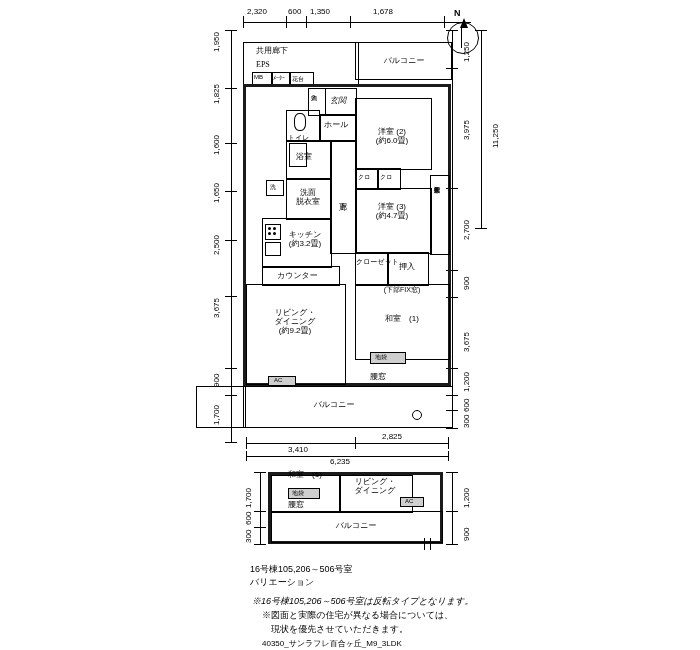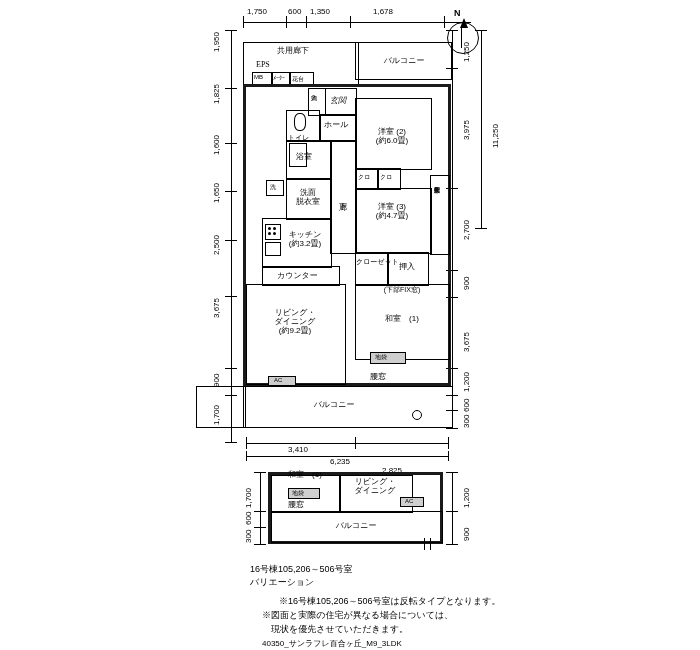--- a/index.html
+++ b/index.html
@@ -24,21 +24,21 @@
 <body>
 
 <div class="stage">
 
   <div class="abs line" style="left:243px;top:22px;width:228px;height:1px;"></div>
   <div class="abs line" style="left:243px;top:16px;width:1px;height:12px;"></div>
   <div class="abs line" style="left:286px;top:16px;width:1px;height:12px;"></div>
   <div class="abs line" style="left:306px;top:16px;width:1px;height:12px;"></div>
   <div class="abs line" style="left:350px;top:16px;width:1px;height:12px;"></div>
   <div class="abs line" style="left:444px;top:16px;width:1px;height:12px;"></div>
-  <div class="abs dim" style="left:247px;top:7px;">1,750</div>
+  <div class="abs dim" style="left:247px;top:7px;">2,320</div>
   <div class="abs dim" style="left:288px;top:7px;">600</div>
   <div class="abs dim" style="left:310px;top:7px;">1,350</div>
   <div class="abs dim" style="left:373px;top:7px;">1,678</div>
 
   <div class="abs" style="left:442px;top:8px;width:40px;height:48px;">
     <div class="abs txt c" style="left:12px;top:0px;font-size:9px;font-weight:bold;">N</div>
     <div class="abs" style="left:5px;top:14px;width:30px;height:30px;border:1px solid #000;border-radius:50%;"></div>
     <div class="abs" style="left:18px;top:10px;width:0;height:0;border-left:4px solid transparent;border-right:4px solid transparent;border-bottom:10px solid #000;"></div>
     <div class="abs line" style="left:19px;top:18px;width:1px;height:22px;"></div>
   </div>
@@ -83,21 +83,21 @@
 
   <div class="abs line" style="left:481px;top:30px;width:1px;height:198px;"></div>
   <div class="abs line" style="left:475px;top:30px;width:12px;height:1px;"></div>
   <div class="abs line" style="left:475px;top:228px;width:12px;height:1px;"></div>
   <div class="abs dim" style="left:491px;top:148px;transform:rotate(-90deg);transform-origin:left top;">11,250</div>
 
   <div class="thin" style="left:355px;top:42px;width:95px;height:36px;"></div>
   <div class="abs txt c" style="left:370px;top:56px;width:68px;">バルコニー</div>
 
   <div class="thin" style="left:243px;top:42px;width:114px;height:42px;"></div>
-  <div class="abs txt" style="left:256px;top:46px;margin-left:21px;">共用廊下</div>
+  <div class="abs txt" style="left:256px;top:46px;">共用廊下</div>
   <div class="abs txt" style="left:256px;top:60px;font-family:Liberation Serif, serif;">EPS</div>
   <div class="thin" style="left:252px;top:72px;width:18px;height:11px;"></div>
   <div class="abs tiny" style="left:254px;top:74px;">MB</div>
   <div class="thin" style="left:272px;top:72px;width:16px;height:11px;"></div>
   <div class="abs tiny" style="left:273px;top:75px;">ﾒｰﾀｰ</div>
   <div class="thin" style="left:290px;top:72px;width:22px;height:11px;grayfill"></div>
   <div class="abs tiny" style="left:292px;top:75px;">花台</div>
 
   <div class="abs wall" style="left:243px;top:84px;width:208px;height:3px;"></div>
   <div class="abs wall" style="left:243px;top:84px;width:3px;height:302px;"></div>
@@ -180,21 +180,21 @@
   <div class="thin" style="left:196px;top:386px;width:48px;height:40px;"></div>
   <div class="thin grayfill" style="left:268px;top:376px;width:26px;height:8px;"></div>
   <div class="abs tiny" style="left:274px;top:377px;">AC</div>
   <div class="abs" style="left:412px;top:410px;width:8px;height:8px;border:1px solid #000;border-radius:50%;"></div>
 
   <div class="abs line" style="left:246px;top:443px;width:202px;height:1px;"></div>
   <div class="abs line" style="left:246px;top:437px;width:1px;height:12px;"></div>
   <div class="abs line" style="left:355px;top:437px;width:1px;height:12px;"></div>
   <div class="abs line" style="left:448px;top:437px;width:1px;height:12px;"></div>
   <div class="abs dim" style="left:288px;top:445px;">3,410</div>
-  <div class="abs dim" style="left:382px;top:466px;">2,825</div>
+  <div class="abs dim" style="left:382px;top:432px;">2,825</div>
   <div class="abs line" style="left:246px;top:456px;width:202px;height:1px;"></div>
   <div class="abs line" style="left:246px;top:451px;width:1px;height:10px;"></div>
   <div class="abs line" style="left:448px;top:451px;width:1px;height:10px;"></div>
   <div class="abs dim" style="left:330px;top:457px;">6,235</div>
 
   <div class="abs wall" style="left:268px;top:472px;width:175px;height:3px;"></div>
   <div class="abs wall" style="left:268px;top:472px;width:3px;height:72px;"></div>
   <div class="abs wall" style="left:440px;top:472px;width:3px;height:72px;"></div>
   <div class="abs wall" style="left:268px;top:541px;width:175px;height:3px;"></div>
   <div class="thin" style="left:271px;top:475px;width:68px;height:36px;"></div>
@@ -224,19 +224,19 @@
   <div class="abs line" style="left:452px;top:472px;width:1px;height:72px;"></div>
   <div class="abs line" style="left:446px;top:472px;width:12px;height:1px;"></div>
   <div class="abs line" style="left:446px;top:511px;width:12px;height:1px;"></div>
   <div class="abs line" style="left:446px;top:544px;width:12px;height:1px;"></div>
   <div class="abs dim" style="left:462px;top:508px;transform:rotate(-90deg);transform-origin:left top;">1,200</div>
   <div class="abs dim" style="left:462px;top:541px;transform:rotate(-90deg);transform-origin:left top;">900</div>
 
   <div class="abs title c" style="left:250px;top:563px;width:200px;">16号棟105,206～506号室</div>
   <div class="abs title c" style="left:250px;top:576px;width:200px;">バリエーション</div>
 
-  <div class="abs note" style="left:279px;top:595px;">※16号棟105,206～506号室は反転タイプとなります。</div>
+  <div class="abs note" style="left:252px;top:595px;font-style:italic;">※16号棟105,206～506号室は反転タイプとなります。</div>
   <div class="abs note" style="left:262px;top:609px;">※図面と実際の住宅が異なる場合については、</div>
   <div class="abs note" style="left:262px;top:623px;">　現状を優先させていただきます。</div>
 
   <div class="abs" style="left:262px;top:638px;font-size:8px;">40350_サンラフレ百合ヶ丘_M9_3LDK</div>
 
 </div>
 
 </body></html>

